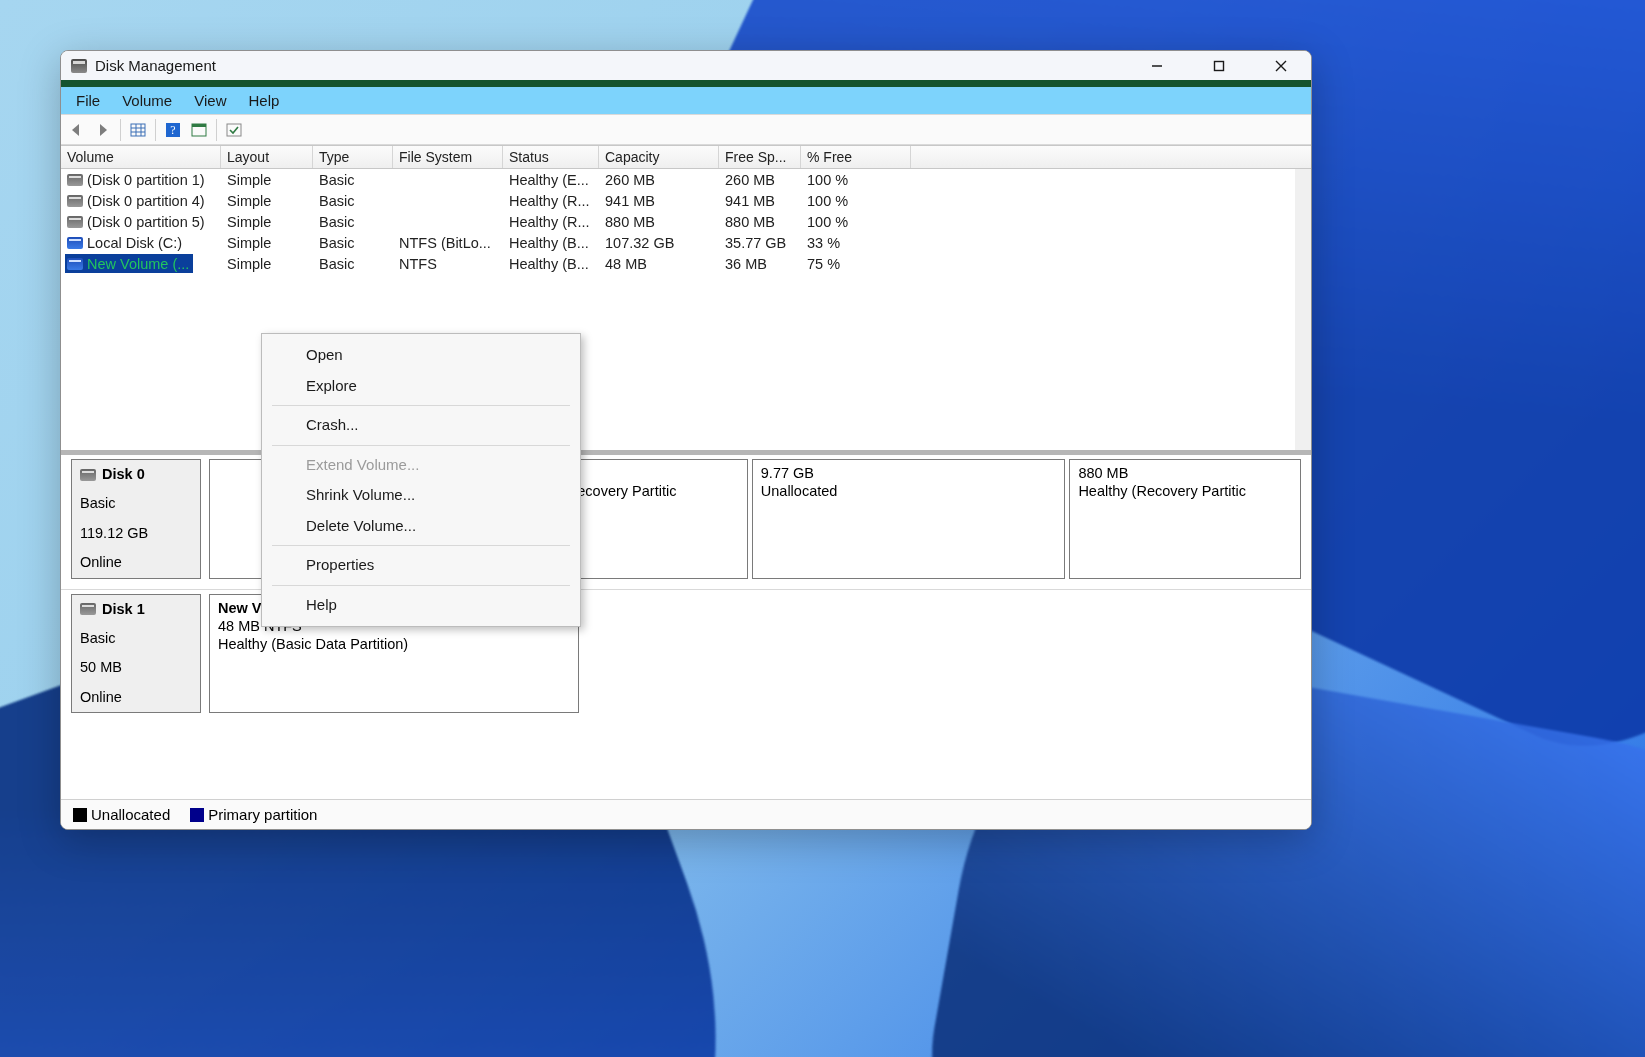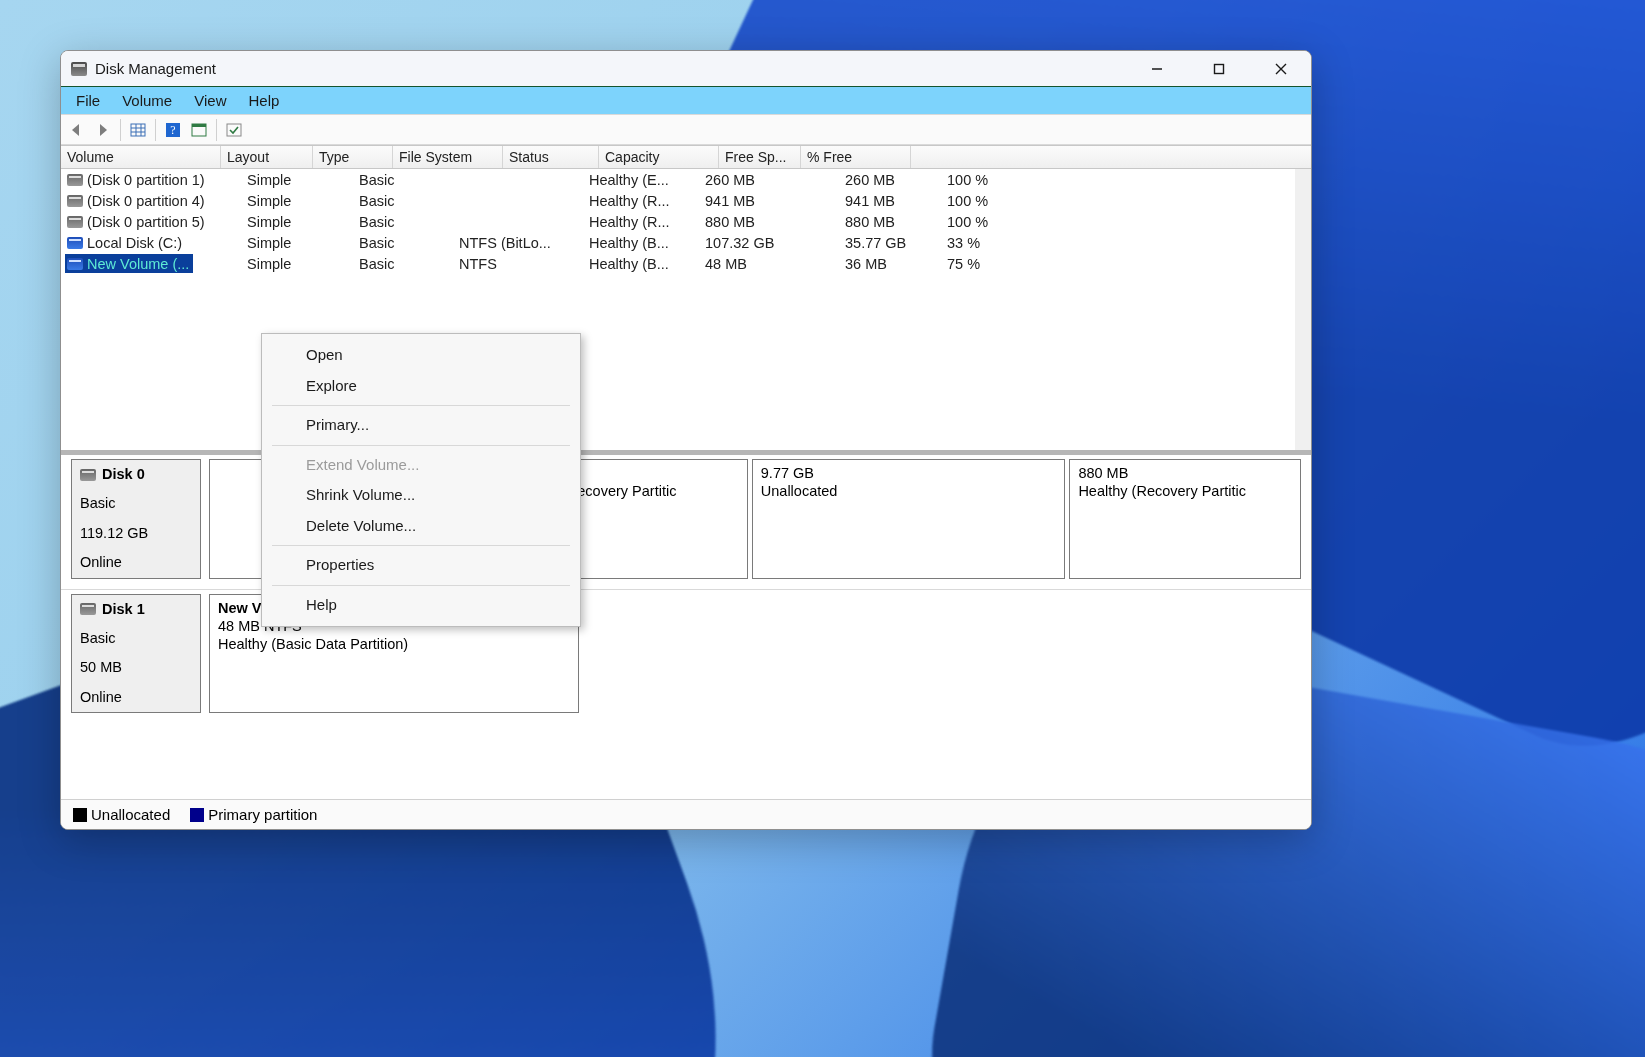--- a/index.html
+++ b/index.html
@@ -37,21 +37,21 @@
     border-radius: 8px;
     box-shadow: 0 10px 40px rgba(0,0,0,.25);
     display: flex; flex-direction: column;
     overflow: hidden;
     z-index: 10;
   }
   .titlebar {
     height: 36px; display: flex; align-items: center;
     padding: 0 8px 0 10px;
     background: #f4f6fa;
-    border-bottom: 1px solid #14532d;
+    border-bottom: 7px solid #14532d;
   }
   .titlebar .app-icon {
     width: 16px; height: 14px;
     background: linear-gradient(#4a4a4a, #8a8a8a);
     border-radius: 2px;
     margin-right: 8px;
     position: relative;
   }
   .titlebar .app-icon::after {
     content: ''; position: absolute; left: 2px; right: 2px; top: 2px; height: 3px;
@@ -100,32 +100,32 @@
     font-size: 14px;
     color: #222;
   }
   .list-header > div {
     padding: 0 6px;
     border-right: 1px solid #d5d5d5;
     height: 100%; line-height: 22px;
     white-space: nowrap; overflow: hidden; text-overflow: ellipsis;
   }
   .list-body { flex: 1; overflow: hidden; background: #fff; }
-  .list-row { height: 21px; font-size: 14.5px; color: #222; gap: 20px; }
+  .list-row { height: 21px; font-size: 14.5px; color: #222; }
   .list-row > div { padding: 0 6px; white-space: nowrap; overflow: hidden; text-overflow: ellipsis; }
   .vol-name { display: flex; align-items: center; gap: 4px; }
   .hd-icon {
     width: 16px; height: 12px; background: linear-gradient(#666, #999);
     border-radius: 2px; display: inline-block; position: relative;
   }
   .hd-icon::after { content:''; position:absolute; left:2px; right:2px; top:2px; height:2px; background:#ddd;}
   .hd-icon.blue { background: linear-gradient(#1e4db8, #3a7ae6); }
   .hd-icon.blue::after { background:#cfe0ff; }
   .list-row.selected .selbg {
-    background: #0a3f9b; color: #5eead4;
+    background: #0a3f9b; color: #22c55e;
     display: inline-flex; align-items: center; height: 19px; padding: 0 4px 0 2px;
     margin-left: -2px;
   }
   .list-row.selected .selbg .hd-icon { margin-right: 4px; }
   .list-scrollbar {
     position: absolute; right: 0; top: 24px; bottom: 0; width: 16px;
     background: #f0f0f0;
   }
 
   
@@ -430,21 +430,21 @@
 
   <div class="legend">
     <span><span class="swatch sw-black"></span><span>Unallocated</span></span>
     <span><span class="swatch sw-navy"></span><span>Primary partition</span></span>
   </div>
 
   <div class="context-menu" id="context-menu">
       <div class="ctx-item">Open</div>
       <div class="ctx-item">Explore</div>
       <div class="ctx-sep"></div>
-      <div class="ctx-item">Primary...</div>
+      <div class="ctx-item">Crash...</div>
       <div class="ctx-sep"></div>
       <div class="ctx-item disabled">Extend Volume...</div>
       <div class="ctx-item">Shrink Volume...</div>
       <div class="ctx-item">Delete Volume...</div>
       <div class="ctx-sep"></div>
       <div class="ctx-item">Properties</div>
       <div class="ctx-sep"></div>
       <div class="ctx-item">Help</div>
     </div>
 

